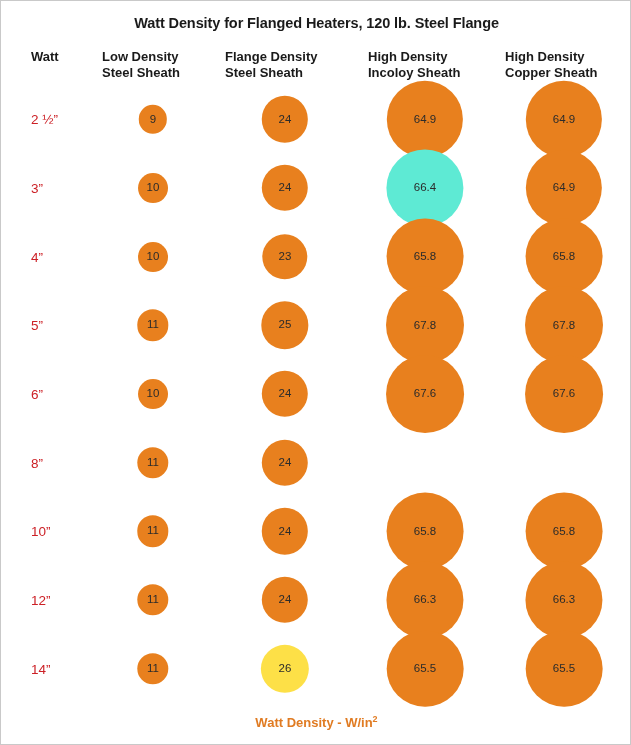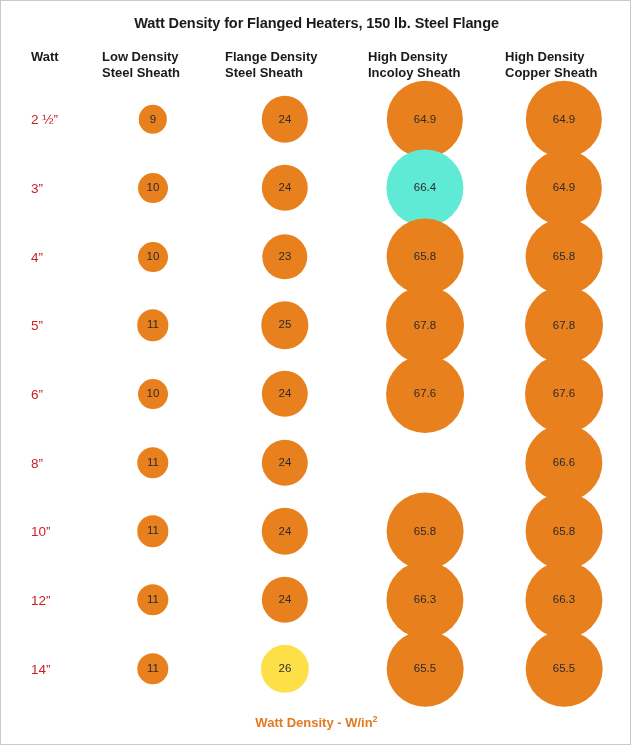--- a/index.html
+++ b/index.html
@@ -101,21 +101,21 @@
   .footer-legend sup {
     font-size: 9px;
     vertical-align: super;
   }
 </style>
 </head>
 <body>
 
 <div class="chart-frame">
 
-  <div class="chart-title">Watt Density for Flanged Heaters, 150 lb. Steel Flange</div>
+  <div class="chart-title">Watt Density for Flanged Heaters, 120 lb. Steel Flange</div>
 
   <div class="headers">
     <div class="col-header" id="hdr-size" style="left:30px; top:4px;">
       <span>Watt</span>
     </div>
 
     <div class="col-header" id="hdr-0" style="left:101px; top:4px;">
       <span>Low Density</span>
       <span class="line2">Steel Sheath</span>
     </div>
@@ -213,23 +213,20 @@
         </div>
       </div>
       <div class="row" style="top: 343.333px; height: 68.6667px;">
         <div class="size-label">8”</div>
         <div class="bubble" style="width: 31.4178px; height: 31.4178px; left: 152px; background: rgb(232, 128, 30);">
           <span class="bubble-label">11</span>
         </div>
         <div class="bubble" style="width: 46.4072px; height: 46.4072px; left: 284px; background: rgb(232, 128, 30);">
           <span class="bubble-label">24</span>
         </div>
-        <div class="bubble" style="width: 77.3067px; height: 77.3067px; left: 563px; background: rgb(232, 128, 30);">
-          <span class="bubble-label">66.6</span>
-        </div>
       </div>
       <div class="row" style="top: 412px; height: 68.6667px;">
         <div class="size-label">10”</div>
         <div class="bubble" style="width: 31.4178px; height: 31.4178px; left: 152px; background: rgb(232, 128, 30);">
           <span class="bubble-label">11</span>
         </div>
         <div class="bubble" style="width: 46.4072px; height: 46.4072px; left: 284px; background: rgb(232, 128, 30);">
           <span class="bubble-label">24</span>
         </div>
         <div class="bubble" style="width: 76.8409px; height: 76.8409px; left: 424px; background: rgb(232, 128, 30);">

